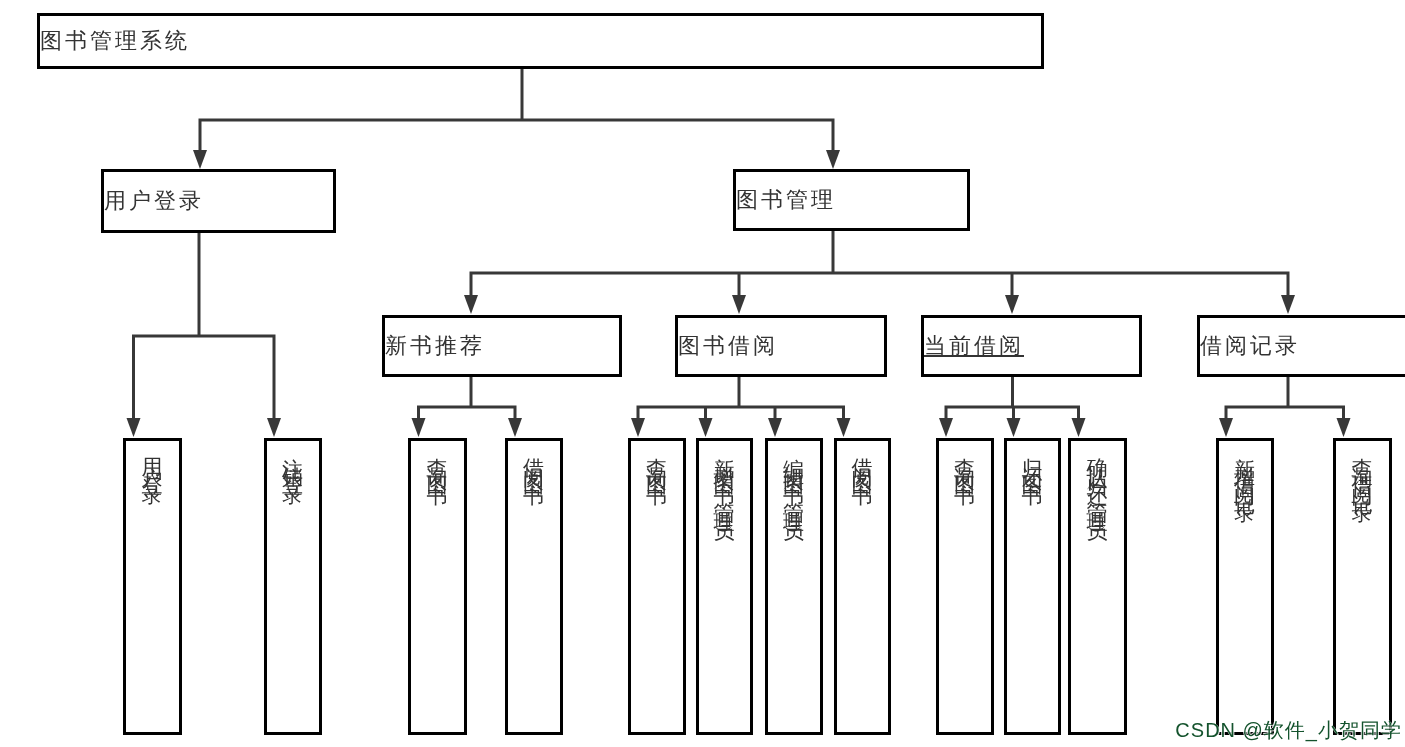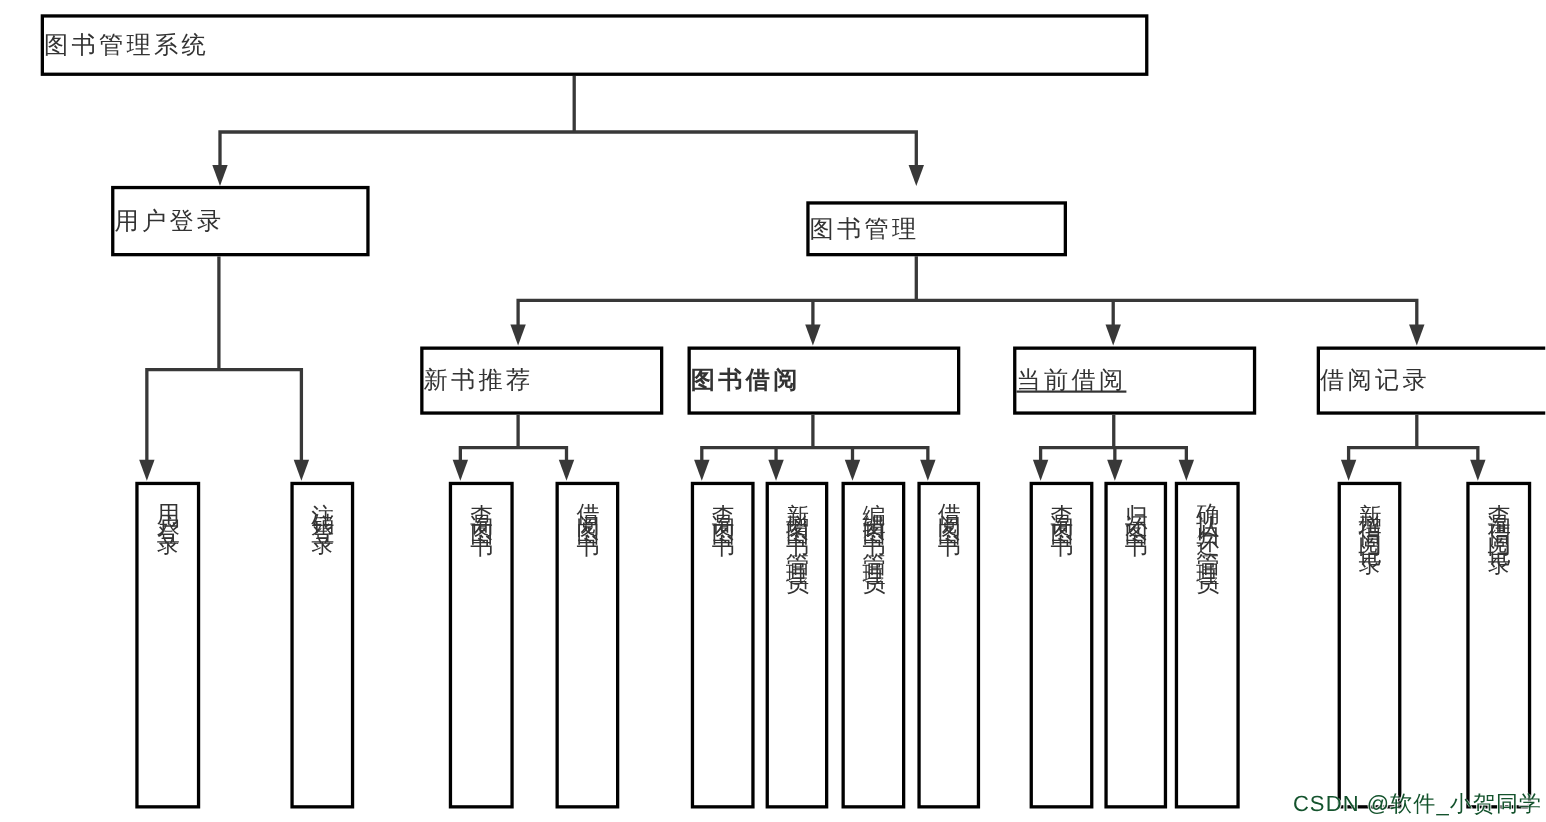--- a/index.html
+++ b/index.html
@@ -110,28 +110,28 @@
     </g>
   </svg>
 
   <div class="box" style="left:18px;top:13px;width:1007px;height:56px;">
     <span class="hlabel">图书管理系统</span>
   </div>
 
   <div class="box" style="left:82px;top:169px;width:235px;height:64px;">
     <span class="hlabel">用户登录</span>
   </div>
-  <div class="box" style="left:714px;top:183px;width:237px;height:50px;">
+  <div class="box" style="left:714px;top:169px;width:237px;height:62px;">
     <span class="hlabel">图书管理</span>
   </div>
 
-  <div class="box" style="left:363px;top:315px;width:221px;height:62px;">
+  <div class="box" style="left:363px;top:315px;width:240px;height:62px;">
     <span class="hlabel">新书推荐</span>
   </div>
-  <div class="box" style="left:606px;top:315px;width:248px;height:62px;font-weight:bold;">
+  <div class="box" style="left:656px;top:315px;width:212px;height:62px;">
     <span class="hlabel">图书借阅</span>
   </div>
   <div class="box" style="left:902px;top:315px;width:221px;height:62px;text-decoration:underline;">
     <span class="hlabel">当前借阅</span>
   </div>
   <div class="box" style="left:1178px;top:315px;width:220px;height:62px;">
     <span class="hlabel">借阅记录</span>
   </div>
 
   <div class="box vbox" style="left:104px;top:438px;width:59px;height:297px;">

